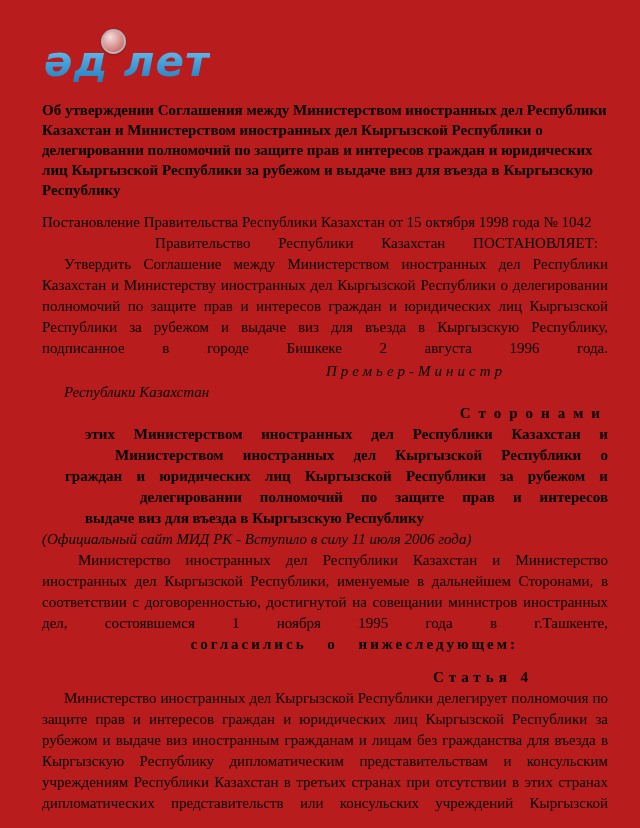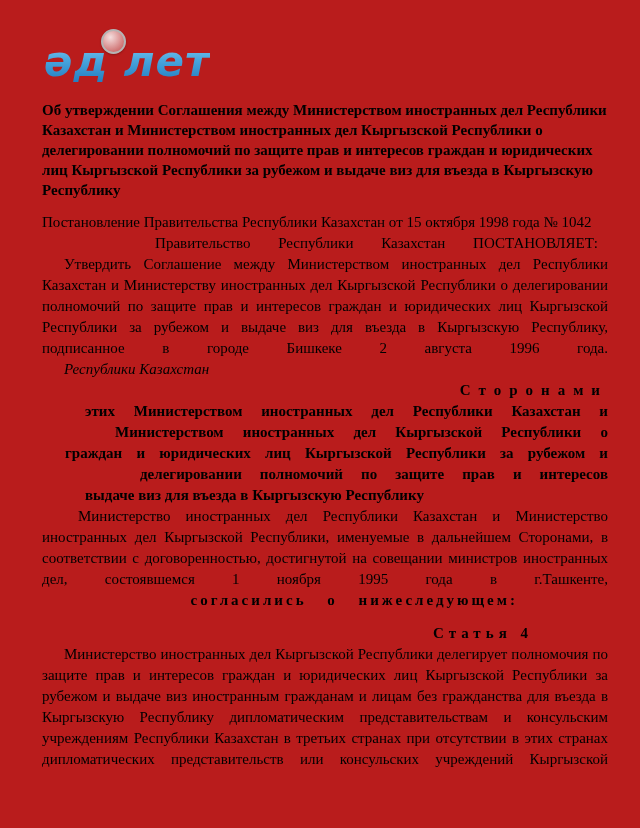--- a/index.html
+++ b/index.html
@@ -98,29 +98,31 @@
 
   <div class="doc">
     <p class="title">Об утверждении Соглашения между Министерством иностранных дел Республики Казахстан и Министерством иностранных дел Кыргызской Республики о делегировании полномочий по защите прав и интересов граждан и юридических лиц Кыргызской Республики за рубежом и выдаче виз для въезда в Кыргызскую Республику</p>
 
     <p>Постановление Правительства Республики Казахстан от 15 октября 1998 года № 1042</p>
 
     <p class="resolves">Правительство Республики Казахстан ПОСТАНОВЛЯЕТ:</p>
 
     <p class="just ind22">Утвердить Соглашение между Министерством иностранных дел Республики Казахстан и Министерству иностранных дел Кыргызской Республики о делегировании полномочий по защите прав и интересов граждан и юридических лиц Кыргызской Республики за рубежом и выдаче виз для въезда в Кыргызскую Республику, подписанное в городе Бишкеке 2 августа 1996 года.</p>
 
+    <p class="sig-title">Премьер-Министр</p>
     <p class="sig-sub">Республики Казахстан</p>
 
     <p class="agr-head">Сторонами</p>
     <p class="agr-line pl43">этих Министерством иностранных дел Республики Казахстан и</p>
     <p class="agr-line pl73">Министерством иностранных дел Кыргызской Республики о</p>
     <p class="agr-line pl23">граждан и юридических лиц Кыргызской Республики за рубежом и</p>
     <p class="agr-line pl98">делегировании полномочий по защите прав и интересов</p>
     <p class="agr-last pl43">выдаче виз для въезда в Кыргызскую Республику</p>
 
+    <p class="note">(Официальный сайт МИД РК - Вступило в силу 11 июля 2006 года)</p>
 
     <p class="just ind36">Министерство иностранных дел Республики Казахстан и Министерство иностранных дел Кыргызской Республики, именуемые в дальнейшем Сторонами, в соответствии с договоренностью, достигнутой на совещании министров иностранных дел, состоявшемся 1 ноября 1995 года в г.Ташкенте,</p>
 
     <p class="agreed">согласились о нижеследующем:</p>
 
     <p class="article-head">Статья 4</p>
 
     <p class="just ind22">Министерство иностранных дел Кыргызской Республики делегирует полномочия по защите прав и интересов граждан и юридических лиц Кыргызской Республики за рубежом и выдаче виз иностранным гражданам и лицам без гражданства для въезда в Кыргызскую Республику дипломатическим представительствам и консульским учреждениям Республики Казахстан в третьих странах при отсутствии в этих странах дипломатических представительств или консульских учреждений Кыргызской</p>
   </div>
 

